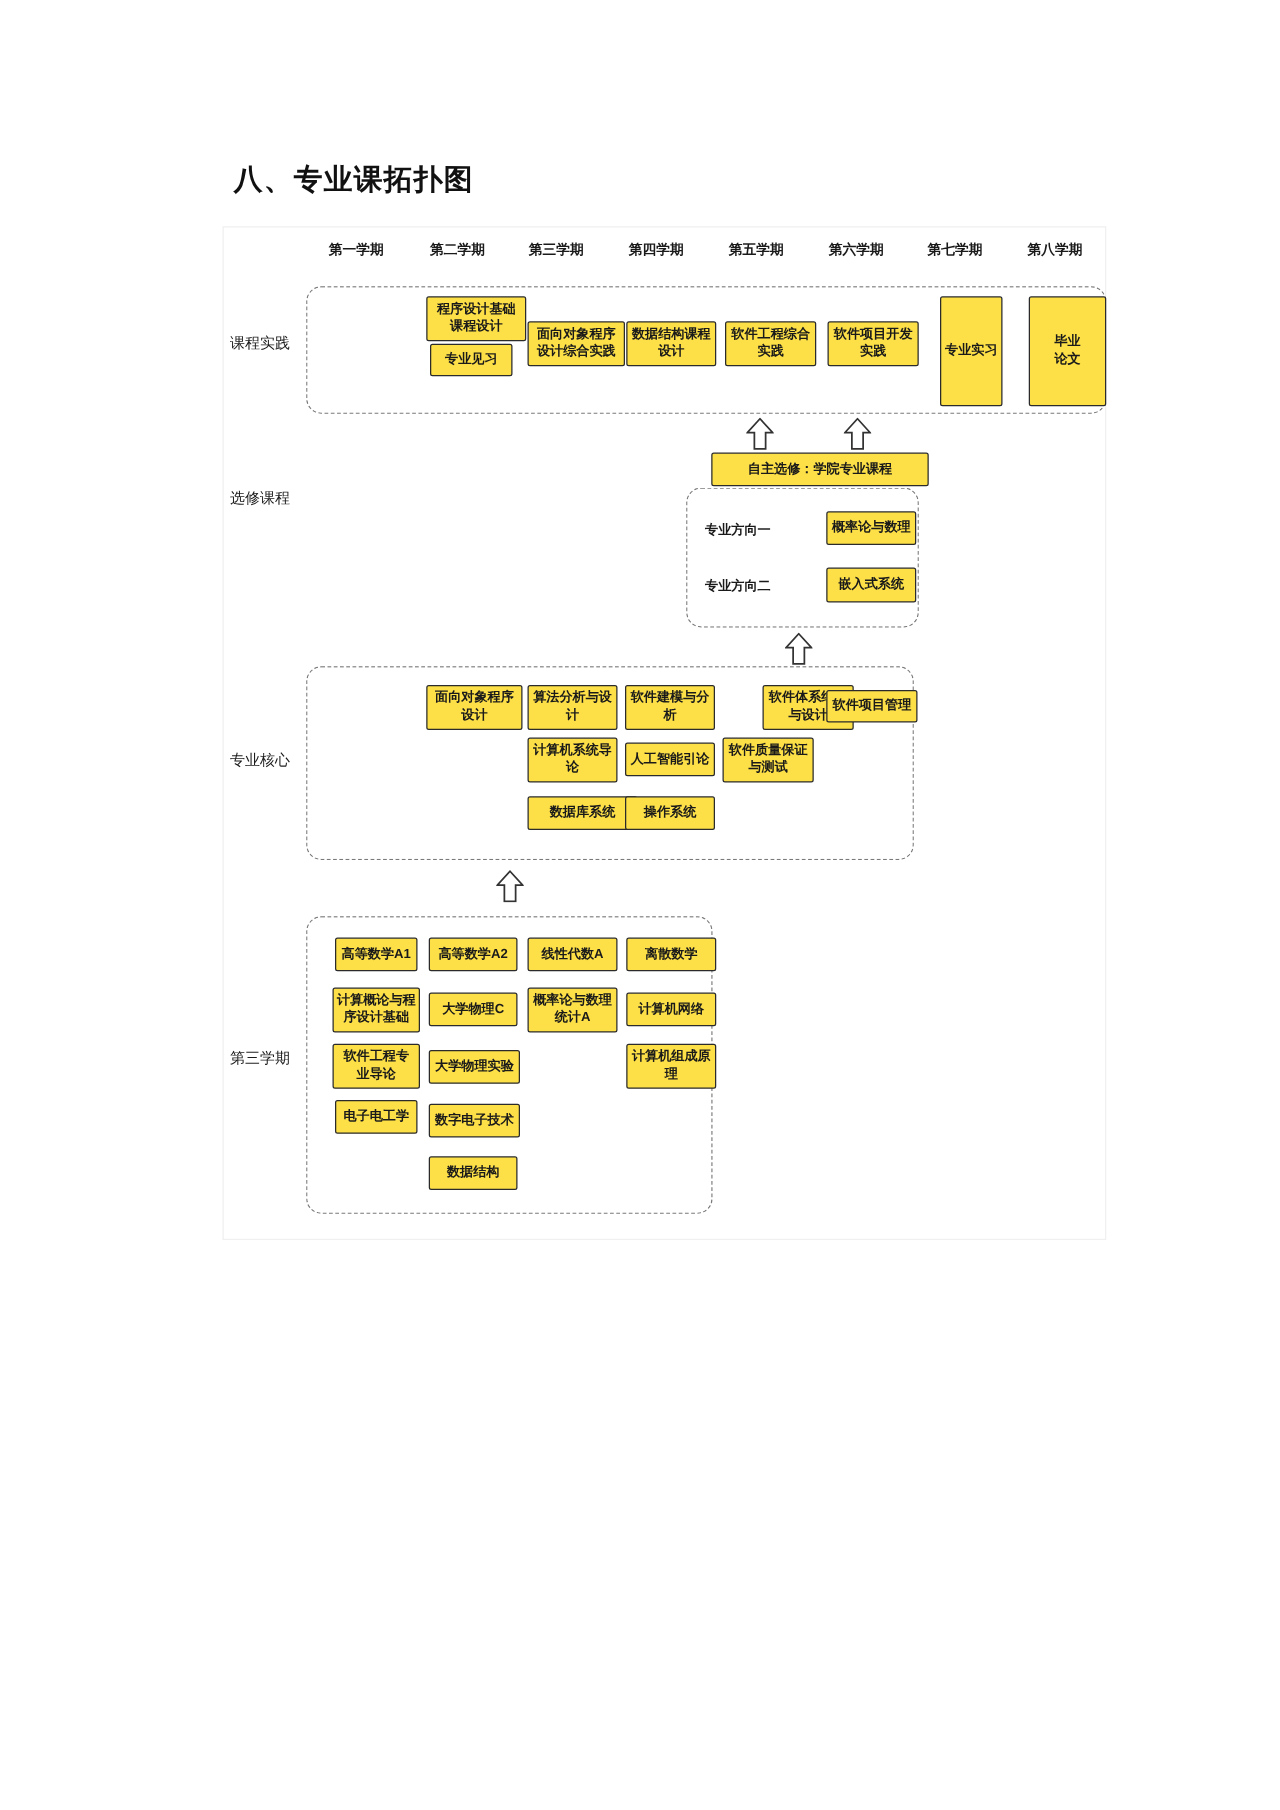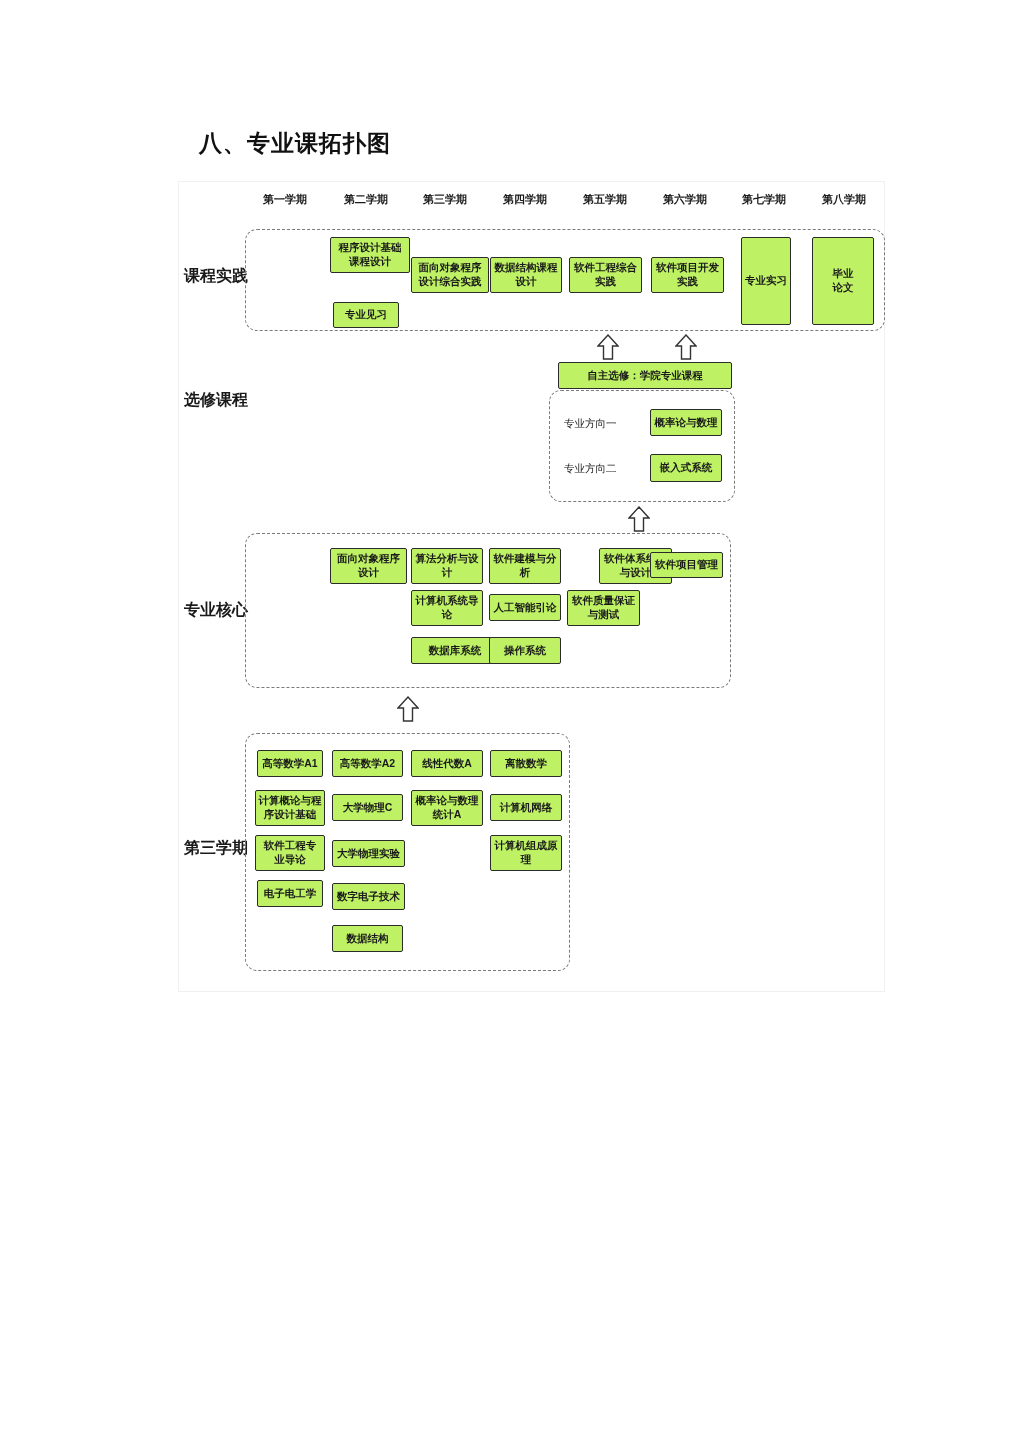--- a/index.html
+++ b/index.html
@@ -7,21 +7,21 @@
     position: relative;
     width: 1024px;
     height: 1448px;
     background: #ffffff;
     font-family: "Liberation Sans", "DejaVu Sans", sans-serif;
     color: #1a1a1a;
     overflow: hidden;
   }
   .page-title {
     position: absolute;
-    left: 199px;
+    left: 187px;
     top: 128px;
     margin: 0;
     font-size: 23px;
     font-weight: bold;
     letter-spacing: 1px;
     color: #111;
   }
   .diagram-frame {
     position: absolute;
     left: 178px;
@@ -34,51 +34,52 @@
     position: absolute;
     top: 192px;
     width: 48px;
     text-align: left;
     font-size: 11px;
     font-weight: bold;
     white-space: nowrap;
   }
   .rowlabel {
     position: absolute;
-    font-size: 16px;
-    font-weight: bold;
+    font-size: 12px;
+    font-weight: normal;
     white-space: nowrap;
   }
   .container-dashed {
     position: absolute;
     border: 1.4px dashed #7a7a7a;
     border-radius: 12px;
     box-sizing: border-box;
     background: transparent;
   }
   .box {
     position: absolute;
     display: flex;
     align-items: center;
     justify-content: center;
     text-align: center;
     border: 1.3px solid #2b2b2b;
     border-radius: 2px;
-    background: #bef264;
+    background: #fde047;
     font-weight: bold;
     font-size: 10.5px;
     line-height: 1.3;
     white-space: pre-line;
     box-sizing: border-box;
     padding: 1px 2px;
+    margin-left: 11px;
   }
   .plain-label {
     position: absolute;
     font-size: 10.5px;
-    font-weight: normal;
+    font-weight: bold;
     white-space: nowrap;
   }
   .arrow {
     position: absolute;
     width: 22px;
     height: 26px;
   }
 </style>
 </head>
 <body>
@@ -101,21 +102,21 @@
     <div class="sem" style="left:822px">第八学期</div>
 
     <div class="rowlabel" style="left:184px; top:266px">课程实践</div>
     <div class="rowlabel" style="left:184px; top:390px">选修课程</div>
     <div class="rowlabel" style="left:184px; top:600px">专业核心</div>
     <div class="rowlabel" style="left:184px; top:838px">第三学期</div>
 
     <div class="container-dashed" style="left:245px; top:229px; width:640px; height:102px"></div>
     <div class="box" style="left:330px; top:237px; width:80px; height:36px">程序设计基础
 课程设计</div>
-    <div class="box" style="left:333px; top:302px; width:66px; height:26px">专业见习</div>
+    <div class="box" style="left:333px; top:275px; width:66px; height:26px">专业见习</div>
     <div class="box" style="left:411px; top:257px; width:78px; height:36px">面向对象程序
 设计综合实践</div>
     <div class="box" style="left:490px; top:257px; width:72px; height:36px">数据结构课程
 设计</div>
     <div class="box" style="left:569px; top:257px; width:73px; height:36px">软件工程综合
 实践</div>
     <div class="box" style="left:651px; top:257px; width:73px; height:36px">软件项目开发
 实践</div>
     <div class="box" style="left:741px; top:237px; width:50px; height:88px">专业实习</div>
     <div class="box" style="left:812px; top:237px; width:62px; height:88px">毕业

